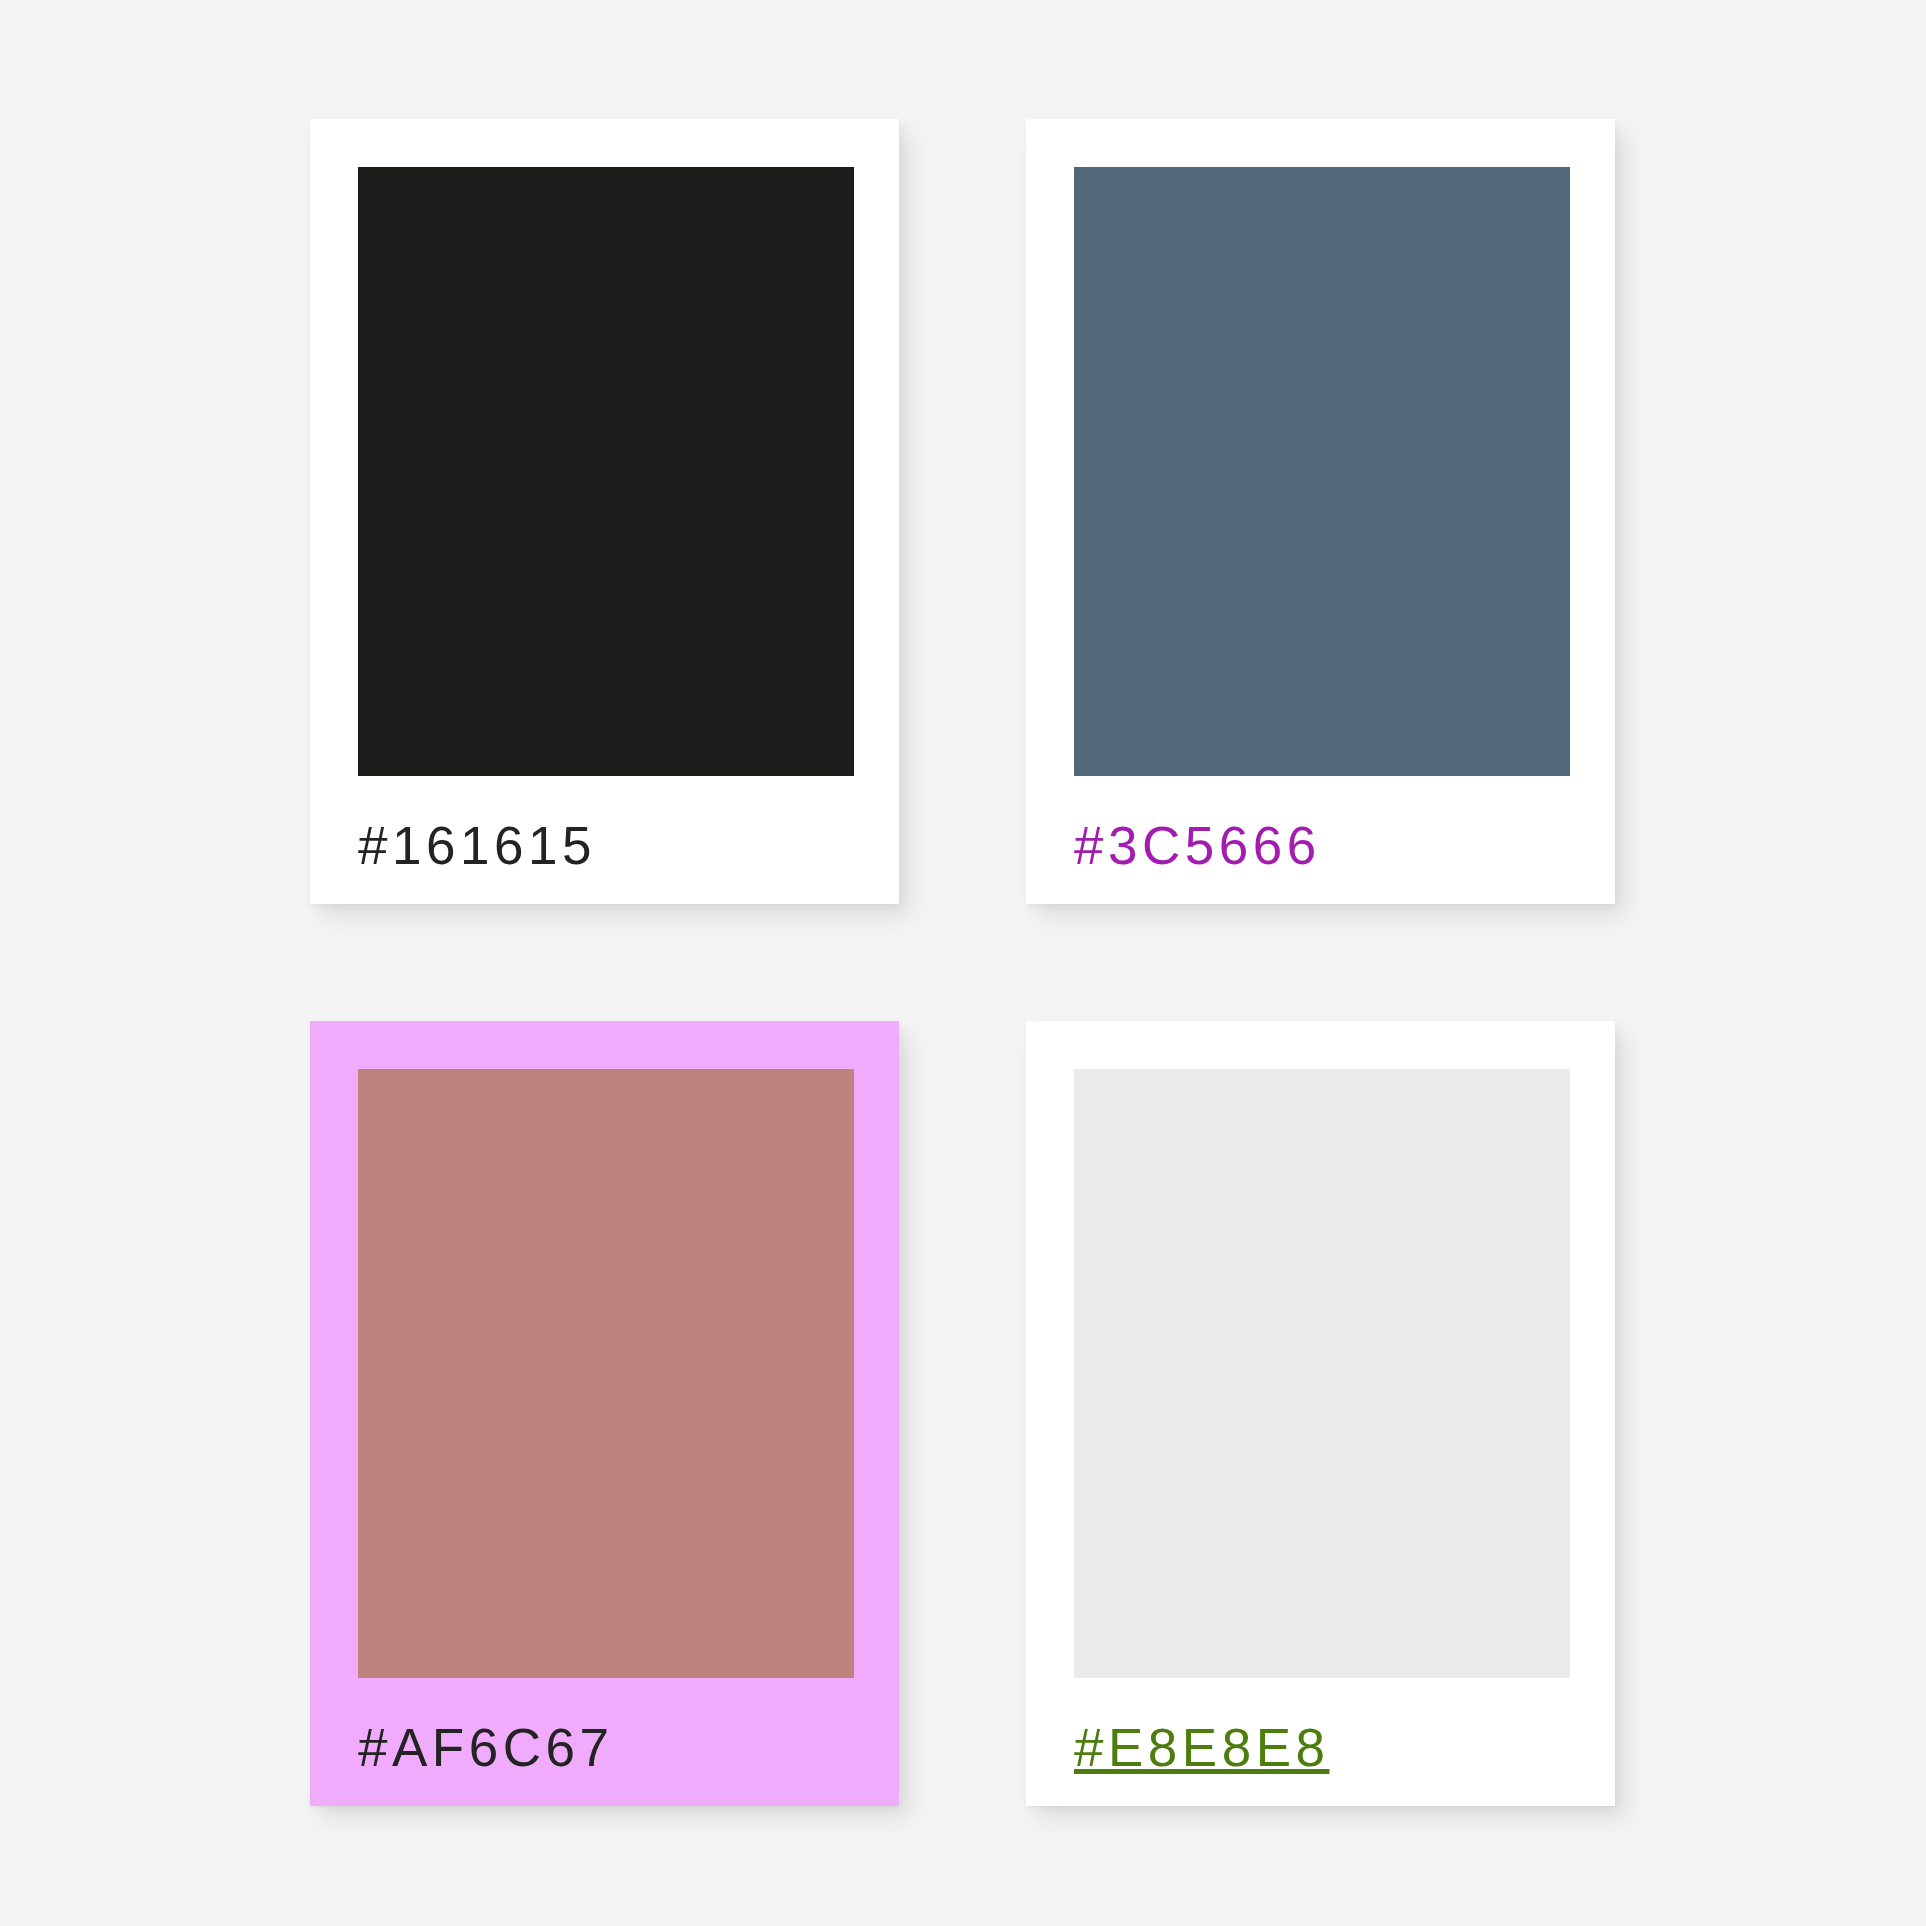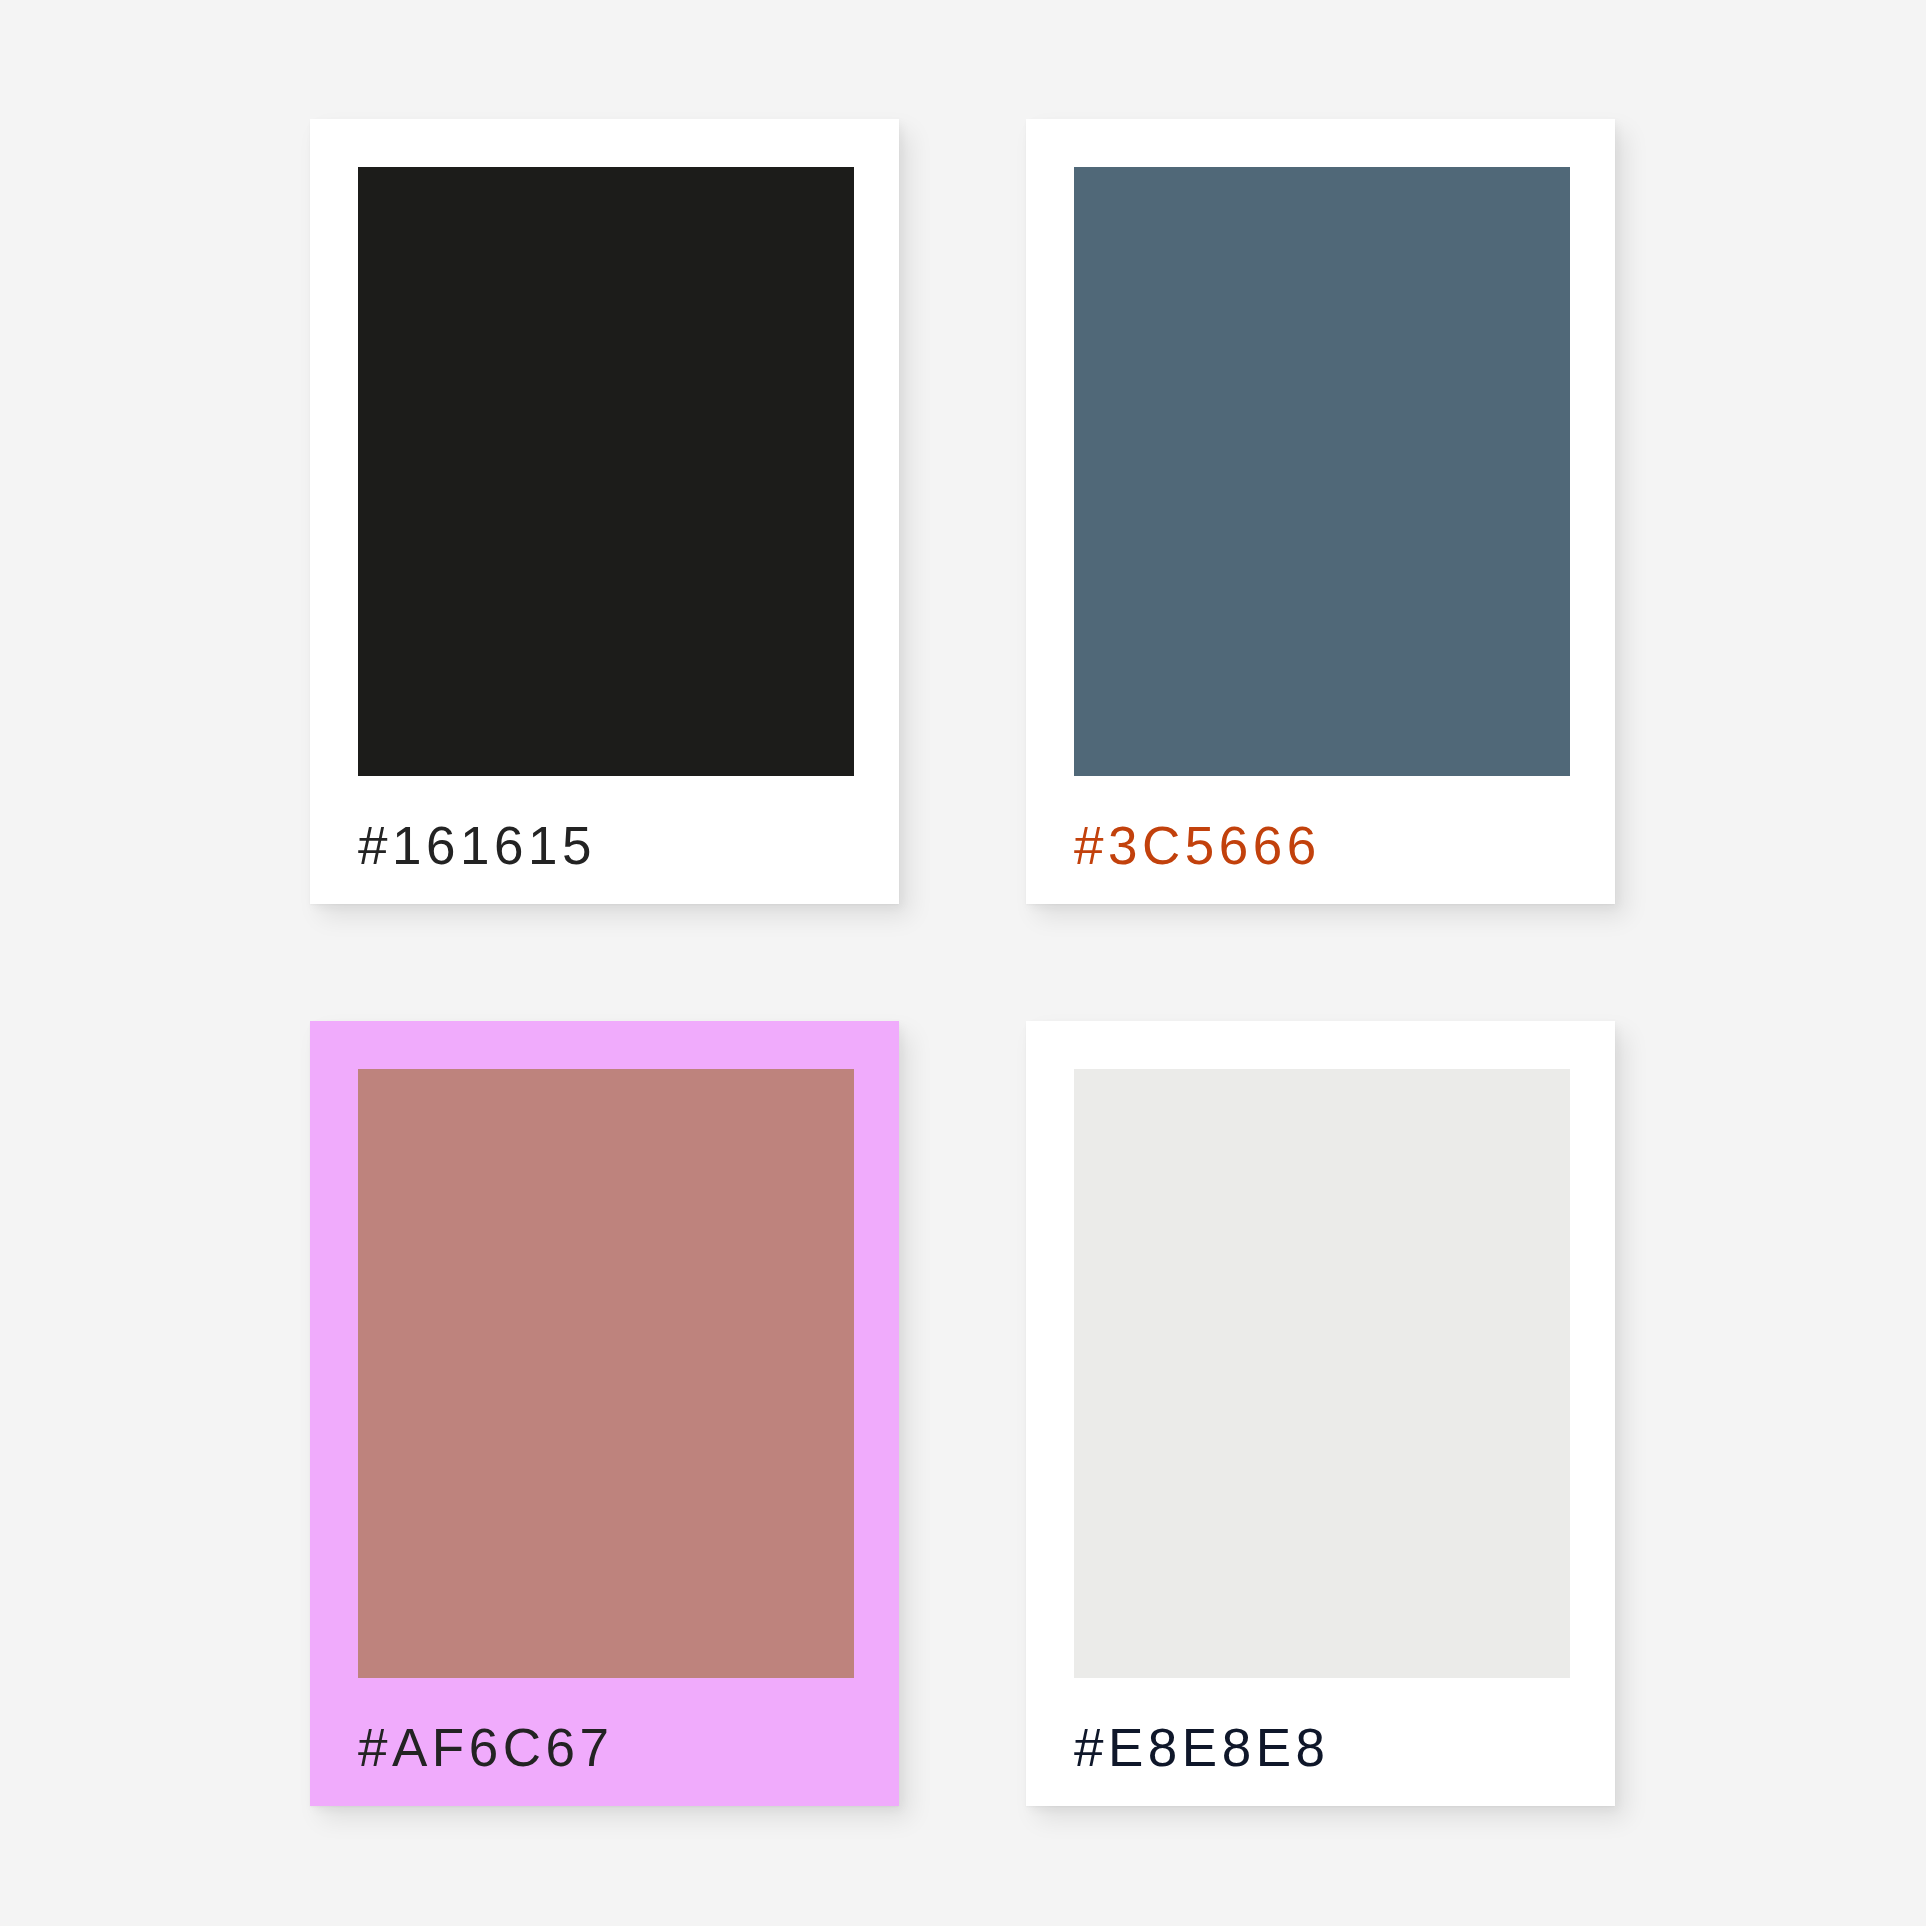--- a/index.html
+++ b/index.html
@@ -77,28 +77,28 @@
 
   <div class="swatch-grid">
 
     <div class="swatch-card" style="background-color: rgb(255, 255, 255);">
       <div class="swatch-chip" style="background-color: rgb(28, 28, 26);"></div>
       <span class="swatch-label" style="color: rgb(35, 35, 35);">#161615</span>
     </div>
 
     <div class="swatch-card" style="background-color: rgb(255, 255, 255);">
       <div class="swatch-chip" style="background-color: rgb(80, 104, 120);"></div>
-      <span class="swatch-label" style="color: #c2410c;">#3C5666</span>
+      <span class="swatch-label" style="color: #a21caf;">#3C5666</span>
     </div>
 
     <div class="swatch-card" style="background-color: #f0abfc;">
       <div class="swatch-chip" style="background-color: rgb(190, 131, 125);"></div>
       <span class="swatch-label" style="color: rgb(35, 35, 35);">#AF6C67</span>
     </div>
 
     <div class="swatch-card" style="background-color: rgb(255, 255, 255);">
       <div class="swatch-chip" style="background-color: rgb(235, 235, 233);"></div>
-      <span class="swatch-label" style="color: #0f172a;">#E8E8E8</span>
+      <span class="swatch-label" style="color: #4d7c0f; text-decoration: underline;">#E8E8E8</span>
     </div>
 
   </div>
 </div>
 
 
 </body></html>

